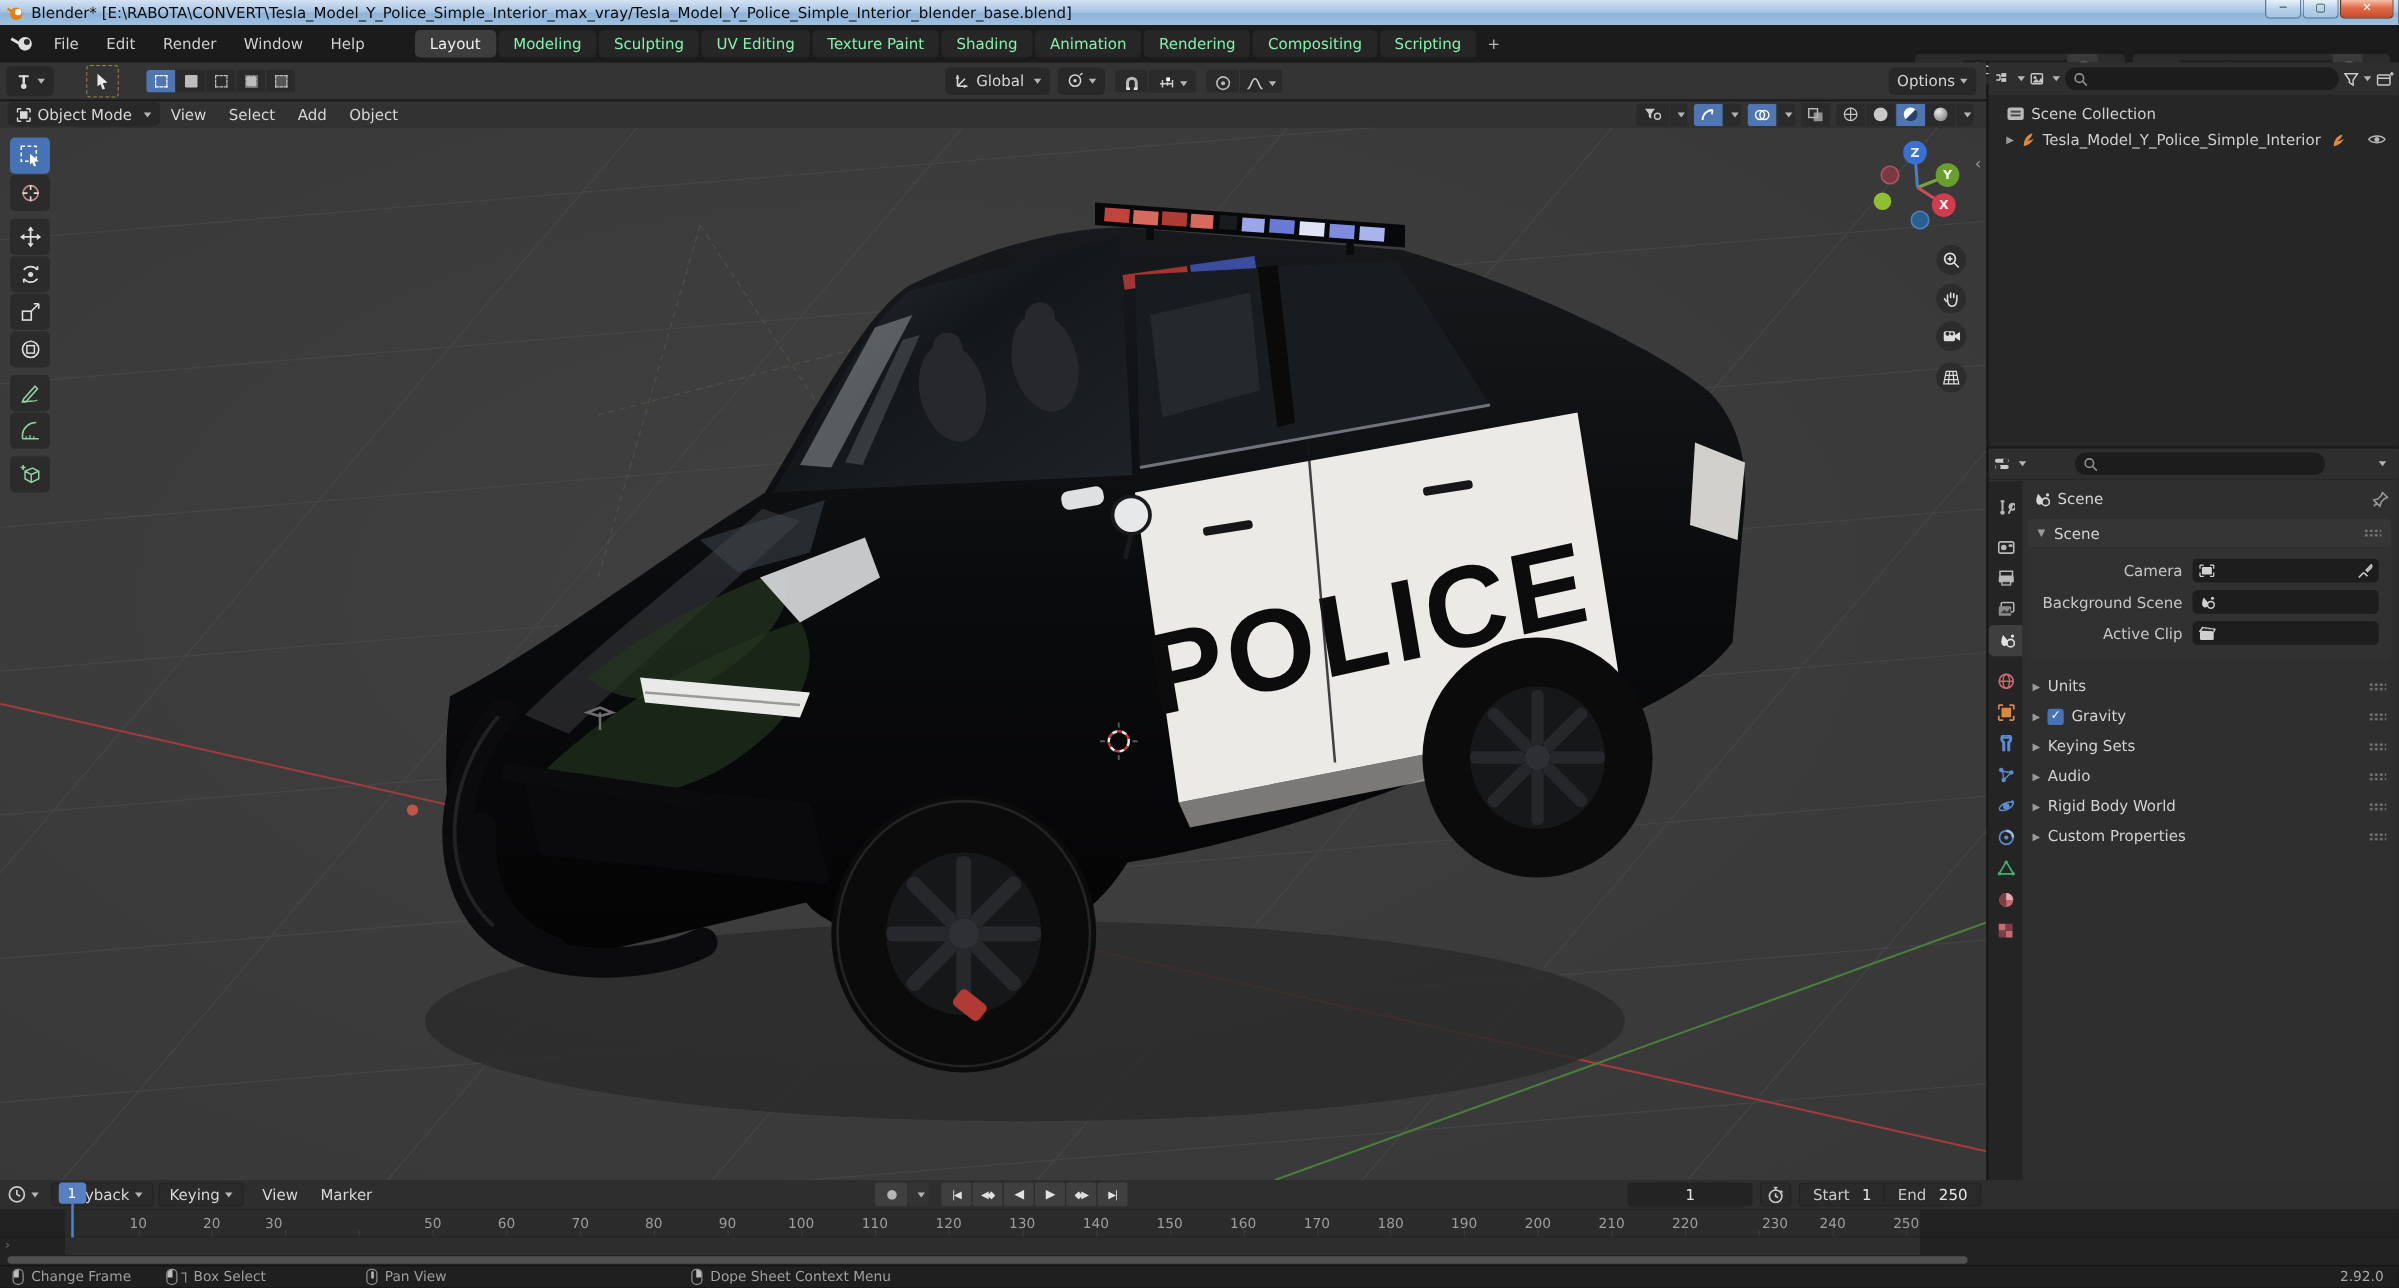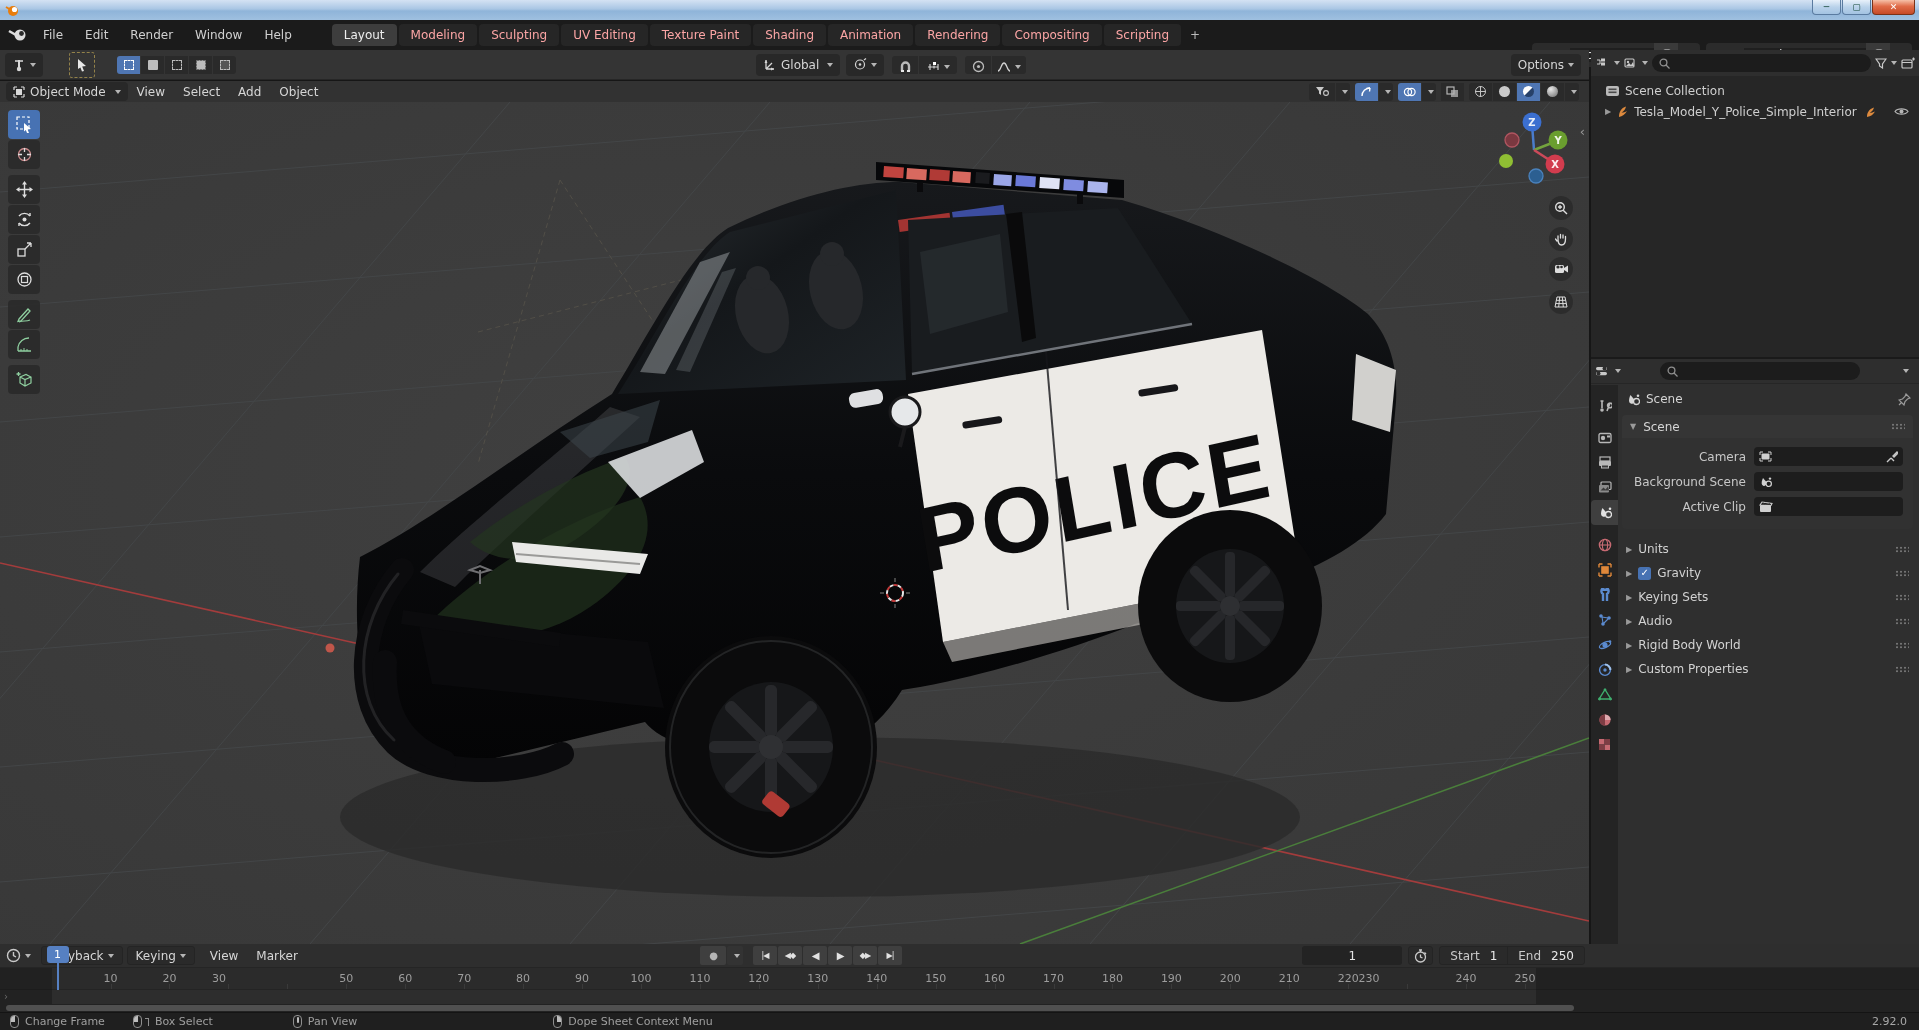--- a/index.html
+++ b/index.html
@@ -18,21 +18,21 @@
   .winbtns{position:absolute;right:4px;top:0;display:flex;gap:1px;}
   .wbtn{width:29px;height:15px;border:1px solid #5a7ba0;border-top:none;border-radius:0 0 4px 4px;
     display:flex;align-items:center;justify-content:center;font-size:9px;color:#143;line-height:1;
     background:linear-gradient(#e8f1fa,#b9d2ea 50%,#a3c3e2);}
   .wbtn.close{width:43px;background:linear-gradient(#f6c0a8,#e06b48 45%,#c64a27);border-color:#7a3218;color:#fff;}
 
   
   #topbar{left:0;top:20px;width:1919px;height:30px;background:#1b1b1b;display:flex;align-items:center;}
   .menu-item{padding:0 11px;color:#d0d0d0;height:100%;display:flex;align-items:center;cursor:default;}
   .wtab{height:22px;padding:0 12px;margin:0 1px;border-radius:4px;display:flex;align-items:center;
-        background:#262626;color:#fca5a5;font-size:12px;}
+        background:#262626;color:#86efac;font-size:12px;}
   .wtab.active{background:#3d3d3d;color:#eee;}
   .wtab.plus{padding:0 7px;color:#bbb;background:transparent;}
   .idblock{height:24px;background:#2b2b2b;border-radius:4px;display:flex;align-items:center;overflow:hidden;}
   .idblock .seg{height:100%;display:flex;align-items:center;padding:0 6px;}
   .idblock .name{background:#1f1f1f;color:#e3e3e3;flex:1;padding:0 8px;}
   .idblock .ibtn{background:#3a3a3a;}
   .caret{width:0;height:0;border-left:3.5px solid transparent;border-right:3.5px solid transparent;
          border-top:4px solid #b5b5b5;display:inline-block;margin-left:4px;}
   .xglyph{color:#8f8f8f;font-size:12px;}
 
@@ -118,20 +118,21 @@
 <body>
 
 <div id="app">
 
   <div id="titlebar" class="abs">
     <svg width="14" height="14" style="margin-left:5px">
       <circle cx="8" cy="8" r="5" fill="#e87d0d"></circle>
         <circle cx="9.5" cy="6.5" r="2.6" fill="#fff"></circle>
       <path d="M1,4 L6,7" stroke="#e87d0d" stroke-width="2"></path>
     </svg>
+    <span class="apptitle">Blender* [E:\RABOTA\CONVERT\Tesla_Model_Y_Police_Simple_Interior_max_vray/Tesla_Model_Y_Police_Simple_Interior_blender_base.blend]</span>
     <div class="winbtns">
       <div class="wbtn">─</div>
       <div class="wbtn">▢</div>
       <div class="wbtn close">✕</div>
     </div>
   </div>
 
   <div id="topbar" class="abs">
     <svg width="20" height="14" style="margin:0 4px 0 8px">
       <circle cx="12" cy="7" r="5.5" fill="#dedede"></circle>
@@ -1015,21 +1016,21 @@
         <span class="ruler-num" style="left: 1112.45px;">180</span>
         <span class="tickline" style="left: 1112.45px;"></span>
         <span class="ruler-num" style="left: 1171.39px;">190</span>
         <span class="tickline" style="left: 1171.39px;"></span>
         <span class="ruler-num" style="left: 1230.33px;">200</span>
         <span class="tickline" style="left: 1230.33px;"></span>
         <span class="ruler-num" style="left: 1289.26px;">210</span>
         <span class="tickline" style="left: 1289.26px;"></span>
         <span class="ruler-num" style="left: 1348.2px;">220</span>
         <span class="tickline" style="left: 1348.2px;"></span>
-        <span class="ruler-num" style="left: 1369px;">230</span>
+        <span class="ruler-num" style="left: 1420px;">230</span>
         <span class="tickline" style="left: 1407.13px;"></span>
         <span class="ruler-num" style="left: 1466.07px;">240</span>
         <span class="tickline" style="left: 1466.07px;"></span>
         <span class="ruler-num" style="left: 1525.01px;">250</span>
         <span class="tickline" style="left: 1525.01px;"></span>
       </div>
     <div id="playhead" style="left: 57.5px;">1</div>
     <div id="phline" style="left: 57.5px;"></div>
     <div id="tltrack">
       <span style="position:absolute;left:4px;top:1px;color:#9a9a9a;font-size:10px">›</span>

